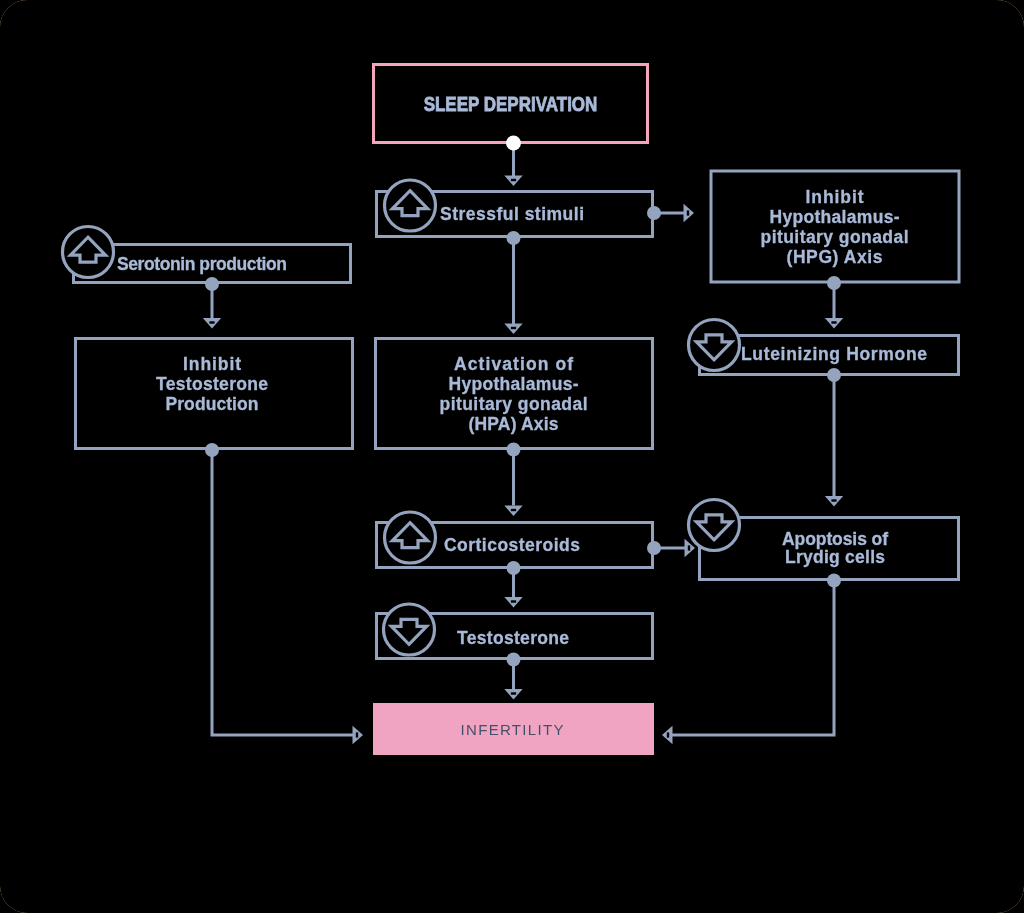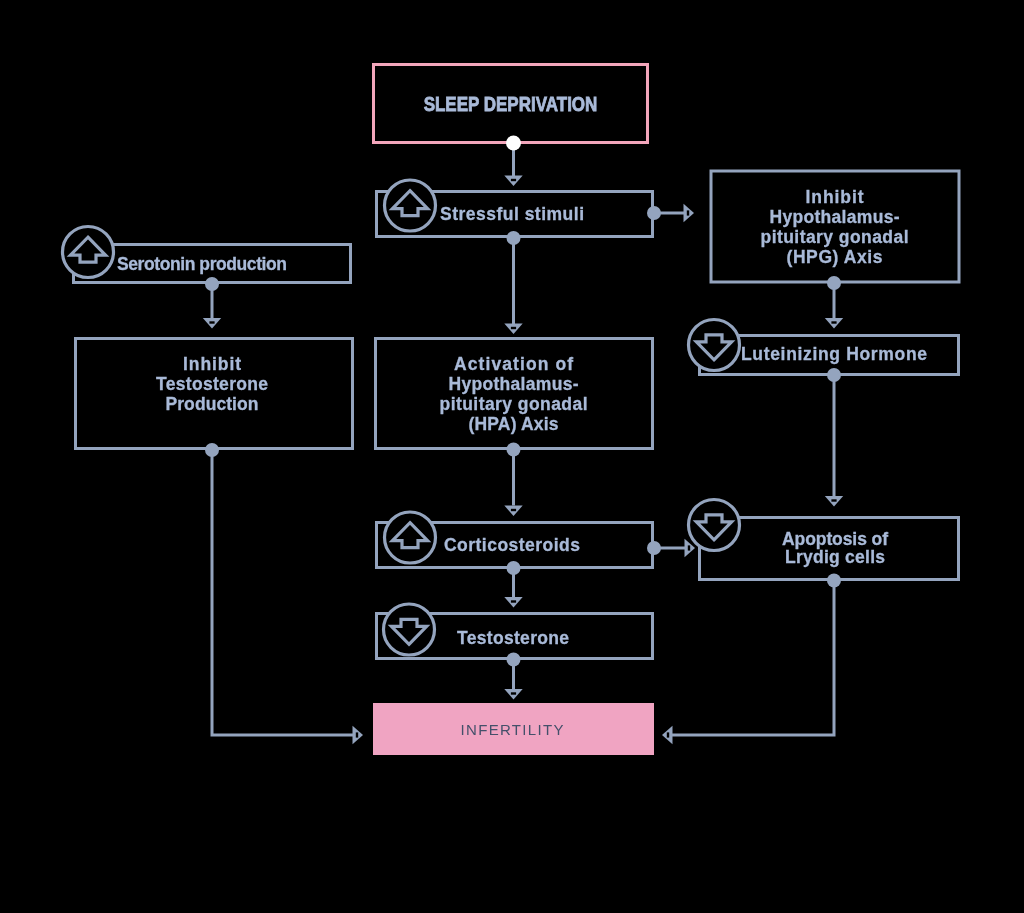--- a/index.html
+++ b/index.html
@@ -1,16 +1,16 @@
 <!DOCTYPE html>
 <html><head>
 <meta charset="utf-8">
 <style>
   html,body{margin:0;padding:0;background:#000;}
-  .wrap{width:1024px;height:913px;background:#fdba74;position:relative;overflow:hidden;}
+  .wrap{width:1024px;height:913px;background:#fdba74;position:relative;overflow:hidden;border-radius:27px;}
   text{font-family:"Liberation Sans",sans-serif;fill:#a9bad8;font-weight:bold;font-size:17.5px;stroke:#a9bad8;stroke-width:0.3;}
 </style>
 </head>
 <body>
 <div class="wrap">
 <svg width="1024" height="913" viewBox="0 0 1024 913">
 <rect x="0" y="0" width="1024" height="913" fill="#000000"></rect>
 <defs>
   <g id="icon-up">
     <circle cx="0" cy="0" r="25.5" fill="#000" stroke="#94a4be" stroke-width="3.2"></circle>

